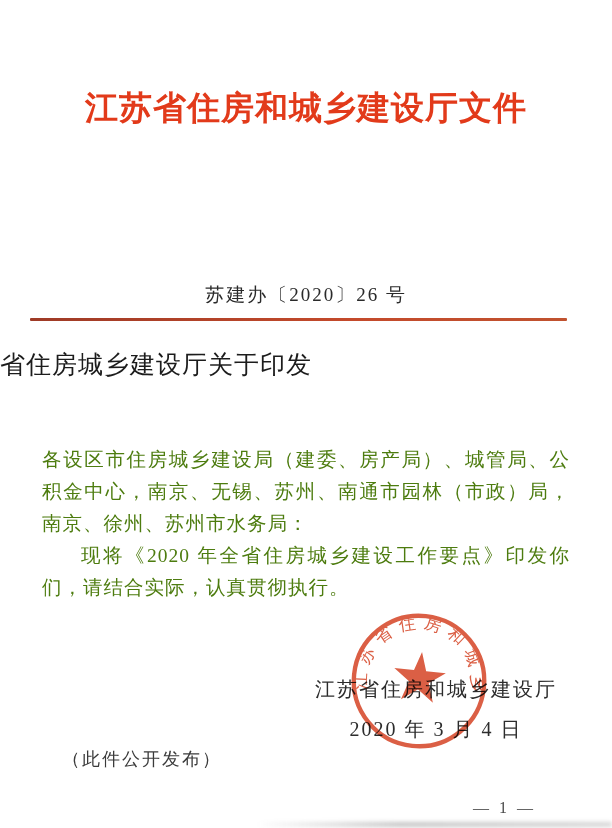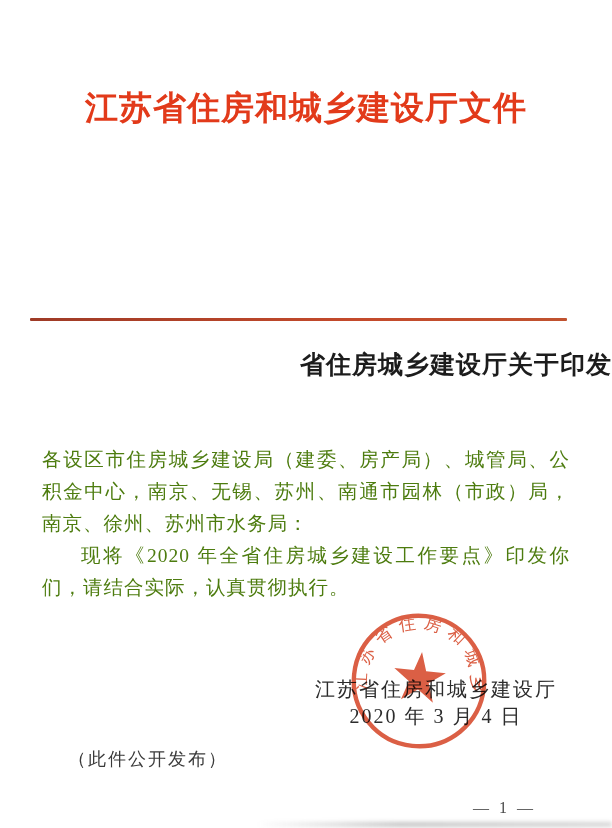--- a/index.html
+++ b/index.html
@@ -42,23 +42,23 @@
     width: 537px;
     height: 3px;
     background: linear-gradient(to right, #9e3a26, #c44a2b 60%, #c0522f);
     border-radius: 1px;
   }
   .doc-title {
     position: absolute;
     top: 348px;
     left: 0;
     width: 100%;
-    text-align: right;
+    text-align: left;
     font-size: 25px;
-    font-weight: bold;
+    font-weight: normal;
     line-height: 34px;
     letter-spacing: 1px;
     color: #1c1c1c;
   }
   .body-text {
     position: absolute;
     top: 444px;
     left: 42px;
     width: 528px;
     font-size: 19.5px;
@@ -77,39 +77,40 @@
     text-align: center;
     color: #2c2c2c;
     z-index: 2;
   }
   .signature-agency {
     font-size: 20px;
     letter-spacing: 2px;
     white-space: nowrap;
   }
   .signature-date {
+    margin-top: 13px;
     font-size: 20px;
     letter-spacing: 2px;
     white-space: nowrap;
   }
   .seal {
     position: absolute;
     top: 608px;
     left: 346px;
     width: 146px;
     height: 146px;
     z-index: 3;
     opacity: 0.88;
     mix-blend-mode: multiply;
     transform: rotate(6deg);
   }
   .footnote {
     position: absolute;
     top: 747px;
-    left: 68px;
+    left: 62px;
     font-size: 18px;
     letter-spacing: 2px;
     color: #3a3a3a;
   }
   .page-number {
     position: absolute;
     top: 799px;
     right: 76px;
     font-size: 16px;
     letter-spacing: 3px;
@@ -126,20 +127,21 @@
     filter: blur(2px);
   }
 </style>
 </head>
 <body>
 
 <div class="page">
 
   <div class="header-title">江苏省住房和城乡建设厅文件</div>
 
+  <div class="doc-number">苏建办〔2020〕26 号</div>
 
   <div class="red-rule"></div>
 
   <div class="doc-title">
     <div>省住房城乡建设厅关于印发</div>
   </div>
 
   <div class="body-text">
     <p>各设区市住房城乡建设局（建委、房产局）、城管局、公积金中心，南京、无锡、苏州、南通市园林（市政）局，南京、徐州、苏州市水务局：</p>
     <p class="indent">现将《2020 年全省住房城乡建设工作要点》印发你们，请结合实际，认真贯彻执行。</p>

